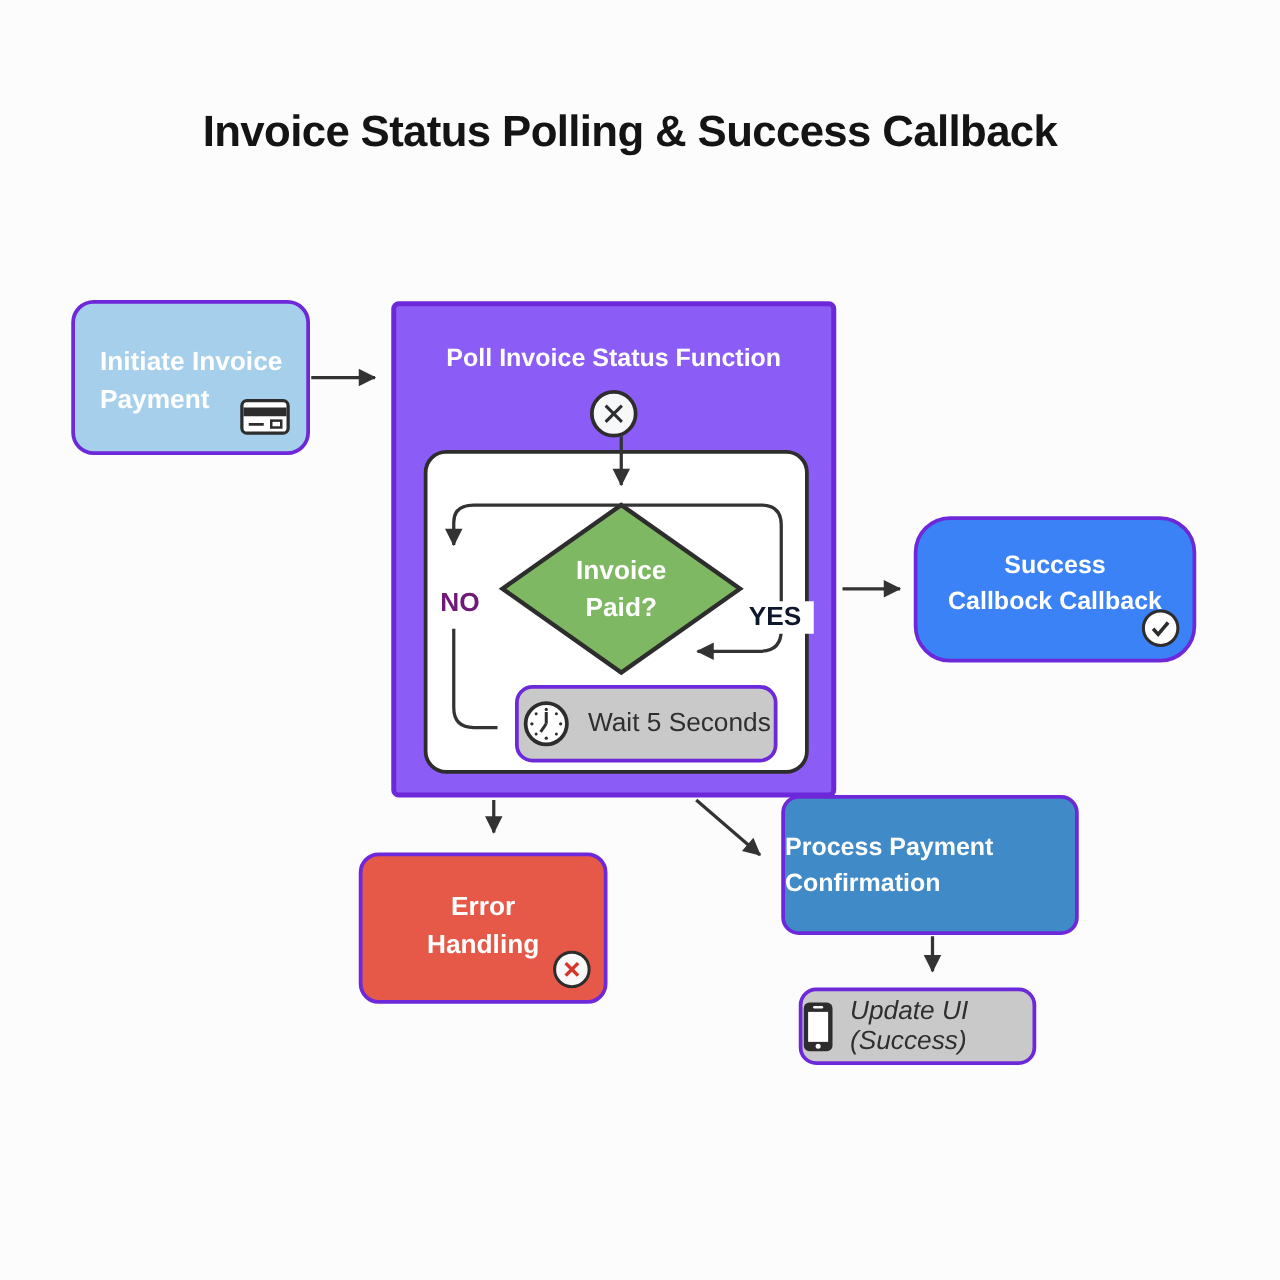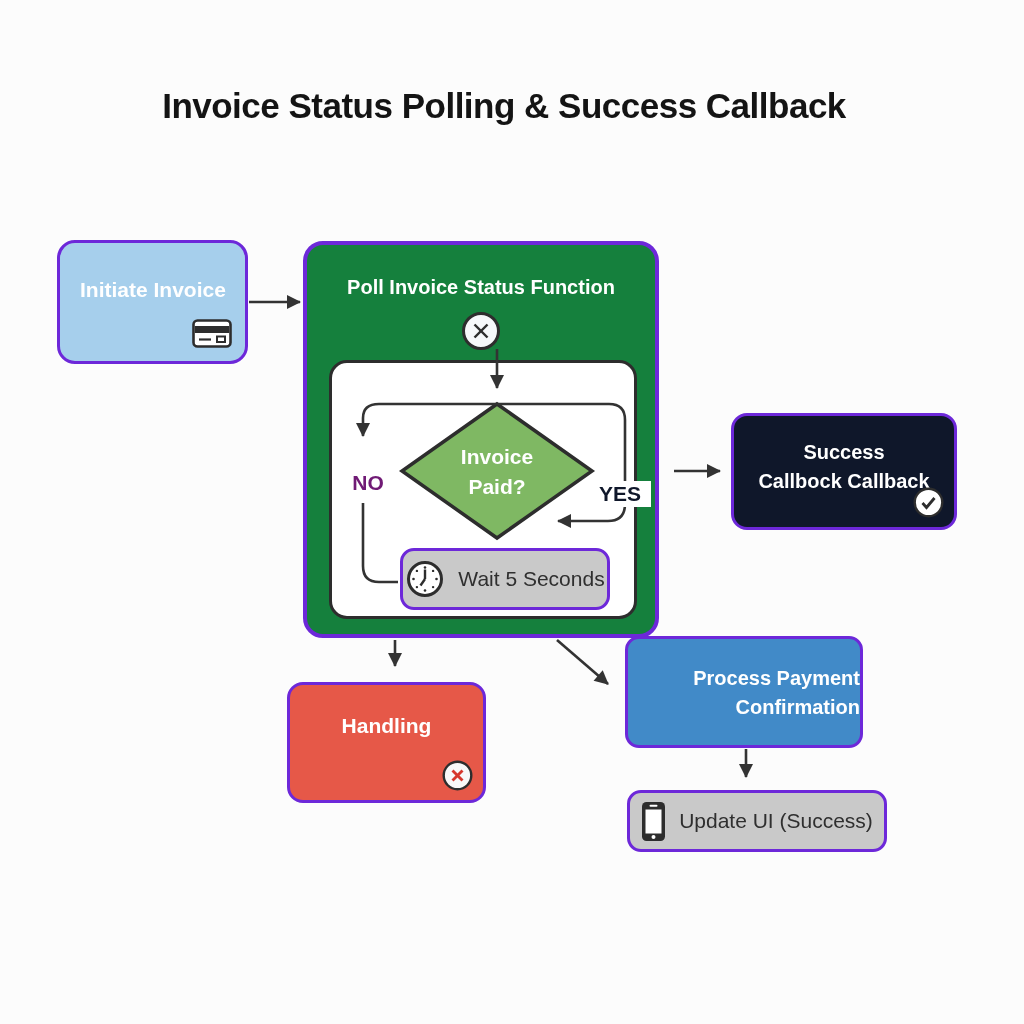--- a/index.html
+++ b/index.html
@@ -24,22 +24,22 @@
   .initiate{
     left:57px;top:240px;width:191px;height:124px;border-radius:18px;
     background:#a6cfec;
   }
   .initiate .label{
     padding:32px 0 0 20px;color:#ffffff;font-weight:bold;font-size:21px;line-height:30px;
   }
   .icon-cc{position:absolute;right:13px;bottom:13px;line-height:0;}
 
   .poll{
-    left:303px;top:241px;width:356px;height:397px;border-radius:20px;
-    background:#15803d;border-width:4px;
+    left:313px;top:241px;width:356px;height:397px;border-radius:6px;
+    background:#8b5cf6;border-width:4px;
   }
   .poll-title{
     padding-top:29px;text-align:center;color:#ffffff;font-weight:bold;font-size:20px;line-height:26px;
   }
   .x-badge{
     position:absolute;left:50%;top:67px;transform:translateX(-50%);
     width:38px;height:38px;border-radius:50%;
     background:#f6f8fa;border:3px solid #2d2d2d;box-sizing:border-box;
     display:flex;align-items:center;justify-content:center;line-height:0;
   }
@@ -52,53 +52,54 @@
   .edge{stroke:#333333;stroke-width:2.6;fill:none;}
 
   .decision-label{
     position:absolute;left:402px;top:442px;width:190px;z-index:3;
     text-align:center;color:#ffffff;font-weight:bold;font-size:21px;line-height:30px;
   }
   .edge-label{position:absolute;z-index:3;font-weight:bold;font-size:21px;}
   .edge-label.no{left:346px;top:471px;width:44px;text-align:center;color:#701a75;}
   .edge-label.yes{left:599px;top:481px;width:52px;color:#0f172a;background:#ffffff;padding:1px 0;}
 
-  .gray-box{background:#c9c9c9;border-radius:14px;display:flex;align-items:center;justify-content:center;gap:13px;z-index:2;}
+  .gray-box{background:#c9c9c9;border-radius:14px;display:flex;align-items:center;justify-content:center;gap:13px;z-index:2;margin-left:12px;}
   .gray-box .gray-label{color:#2f2f2f;font-size:21px;}
   .wait{left:400px;top:548px;width:210px;height:62px;}
-  .update{left:627px;top:790px;width:260px;height:62px;}
+  .update{left:627px;top:790px;width:190px;height:62px;font-style:italic;}
 
   .success{
-    left:731px;top:413px;width:226px;height:117px;border-radius:16px;background:#0f172a;
+    left:731px;top:413px;width:226px;height:117px;border-radius:29px;background:#3b82f6;
   }
   .success .label{padding-top:22px;text-align:center;color:#fff;font-weight:bold;font-size:20px;line-height:29px;}
   .corner-badge{position:absolute;right:10px;bottom:9px;line-height:0;}
 
   .error{
     left:287px;top:682px;width:199px;height:121px;border-radius:16px;background:#e65848;
   }
   .error .label{padding-top:26px;text-align:center;color:#fff;font-weight:bold;font-size:21px;line-height:30px;}
 
   .process{
     left:625px;top:636px;width:238px;height:112px;border-radius:14px;background:#418ac8;
   }
-  .process .label{padding-top:25px;text-align:right;color:#fff;font-weight:bold;font-size:20px;line-height:29px;}
+  .process .label{padding-top:25px;text-align:left;color:#fff;font-weight:bold;font-size:20px;line-height:29px;}
 
   .icon{line-height:0;}
 </style>
 </head>
 <body>
 
 <div class="stage">
 
   <h1 class="title">Invoice Status Polling &amp; Success Callback</h1>
 
   <div class="node initiate">
     <div class="label">
       <div>Initiate Invoice</div>
+      <div>Payment</div>
     </div>
     <span class="icon icon-cc">
       <svg width="40" height="29" viewBox="0 0 40 29">
         <rect x="1.5" y="1.5" width="37" height="26" rx="4" fill="#ffffff" stroke="#2d2d2d" stroke-width="2.6"></rect>
         <rect x="2.8" y="7" width="34.4" height="7" fill="#2d2d2d"></rect>
         <line x1="7" y1="20.5" x2="19" y2="20.5" stroke="#2d2d2d" stroke-width="2.2"></line>
         <rect x="25" y="17.5" width="8" height="5.5" fill="none" stroke="#2d2d2d" stroke-width="2"></rect>
       </svg>
     </span>
   </div>
@@ -168,20 +169,21 @@
     <span class="corner-badge">
       <svg width="31" height="31" viewBox="0 0 31 31">
         <circle cx="15.5" cy="15.5" r="13.8" fill="#ffffff" stroke="#2d2d2d" stroke-width="2.4"></circle>
         <path d="M9.5,16 L13.5,20.5 L21.5,11" fill="none" stroke="#2d2d2d" stroke-width="2.8"></path>
       </svg>
     </span>
   </div>
 
   <div class="node error">
     <div class="label">
+      <div>Error</div>
       <div>Handling</div>
     </div>
     <span class="corner-badge">
       <svg width="31" height="31" viewBox="0 0 31 31">
         <circle cx="15.5" cy="15.5" r="13.8" fill="#f8f8f8" stroke="#2d2d2d" stroke-width="2.4"></circle>
         <line x1="10.5" y1="10.5" x2="20.5" y2="20.5" stroke="#d6372c" stroke-width="2.8"></line>
         <line x1="20.5" y1="10.5" x2="10.5" y2="20.5" stroke="#d6372c" stroke-width="2.8"></line>
       </svg>
     </span>
   </div>

